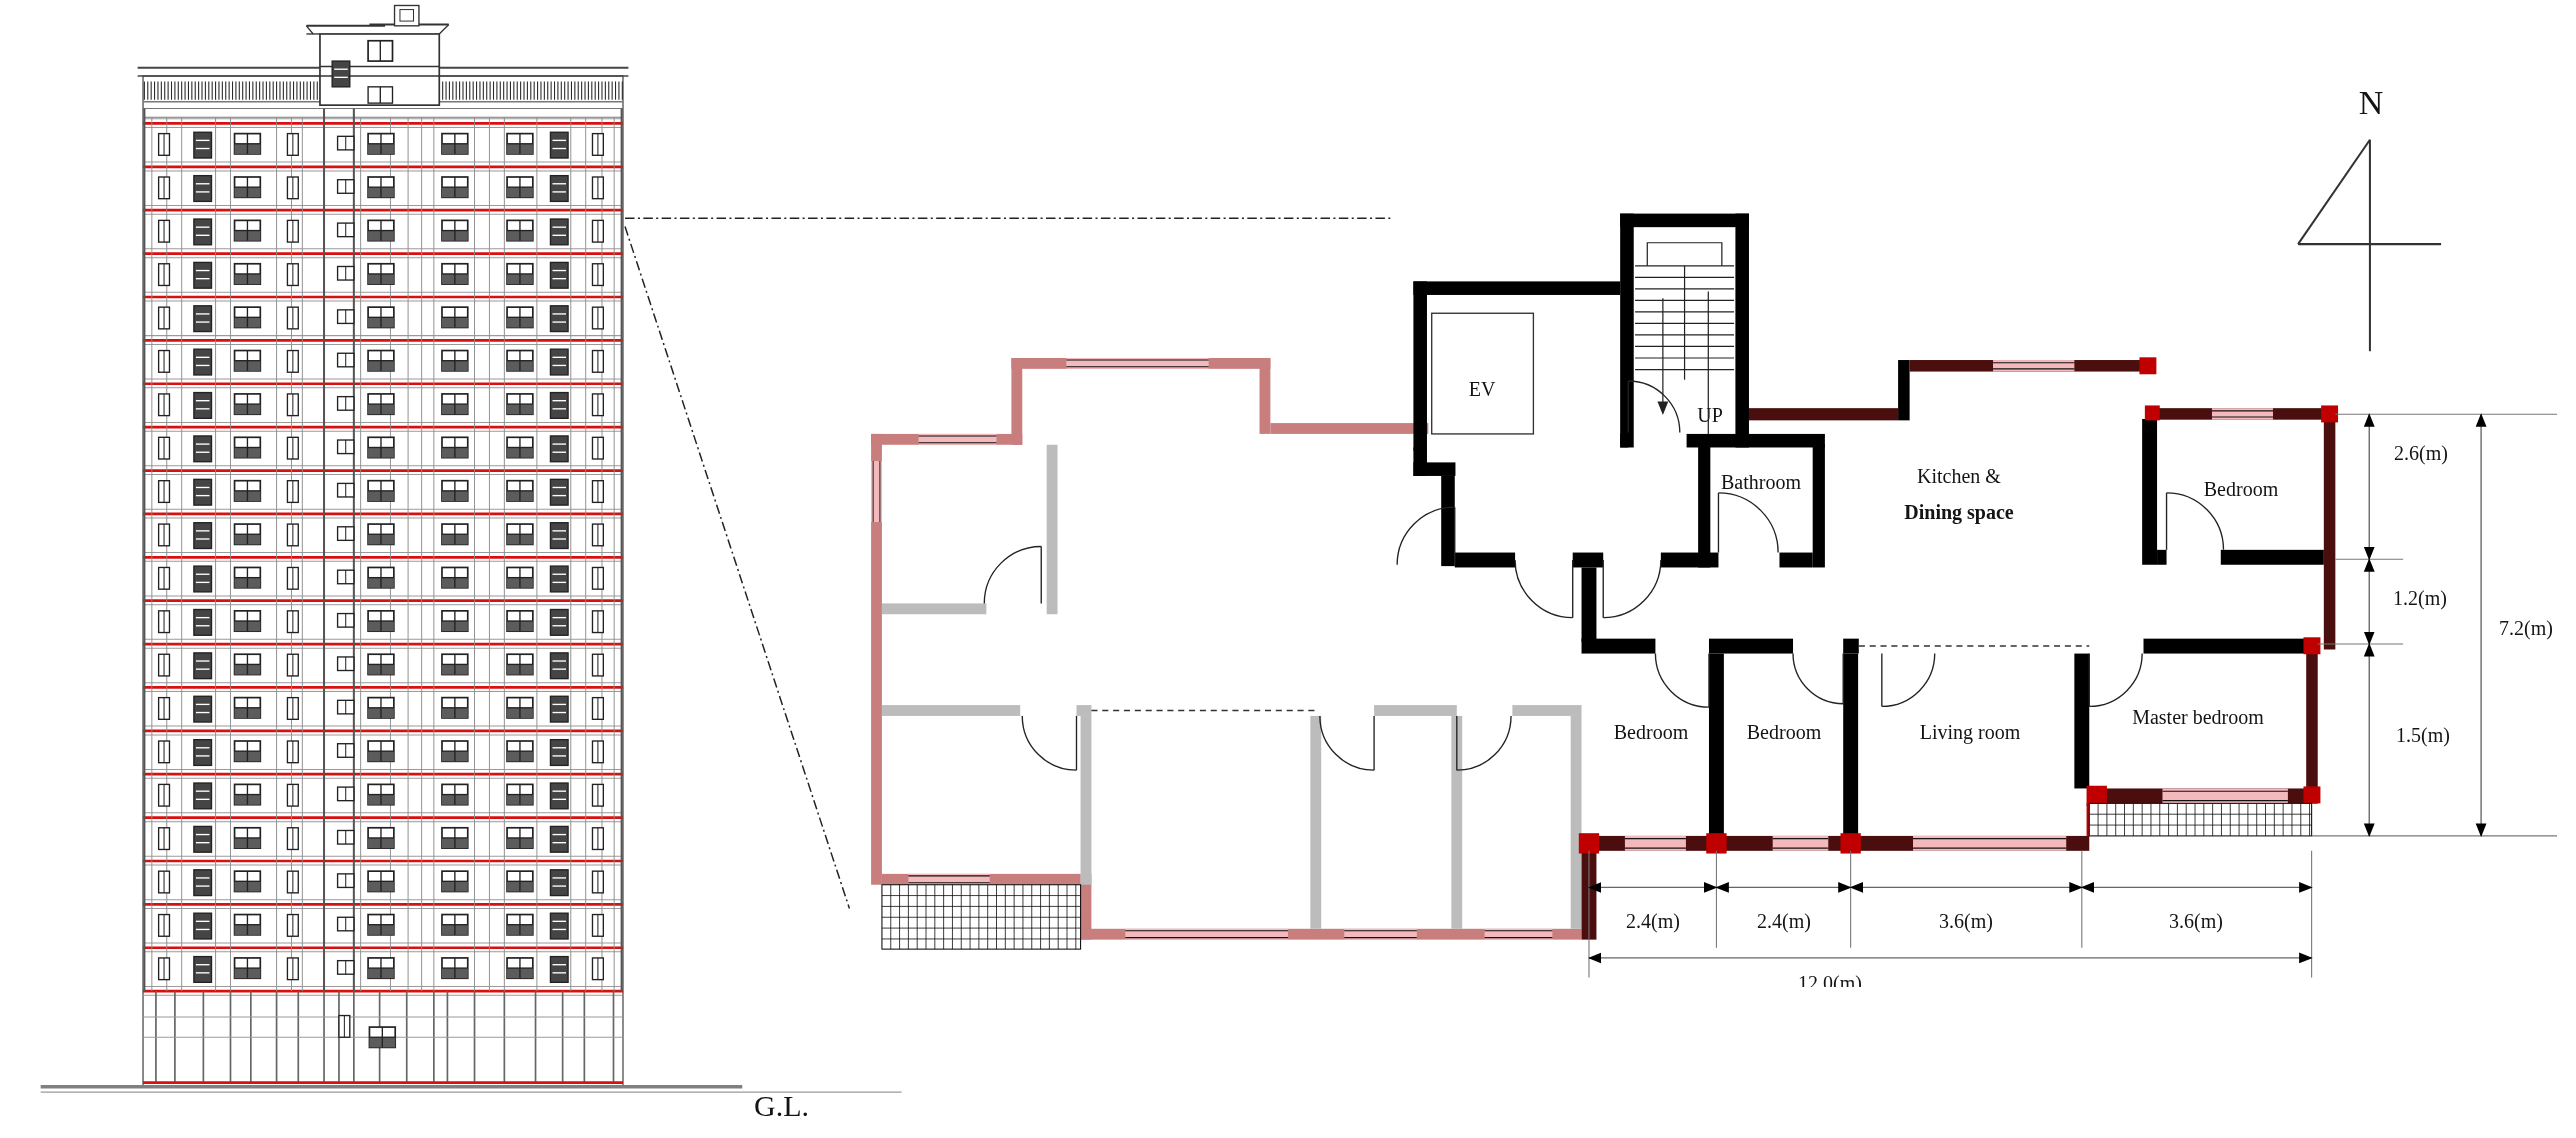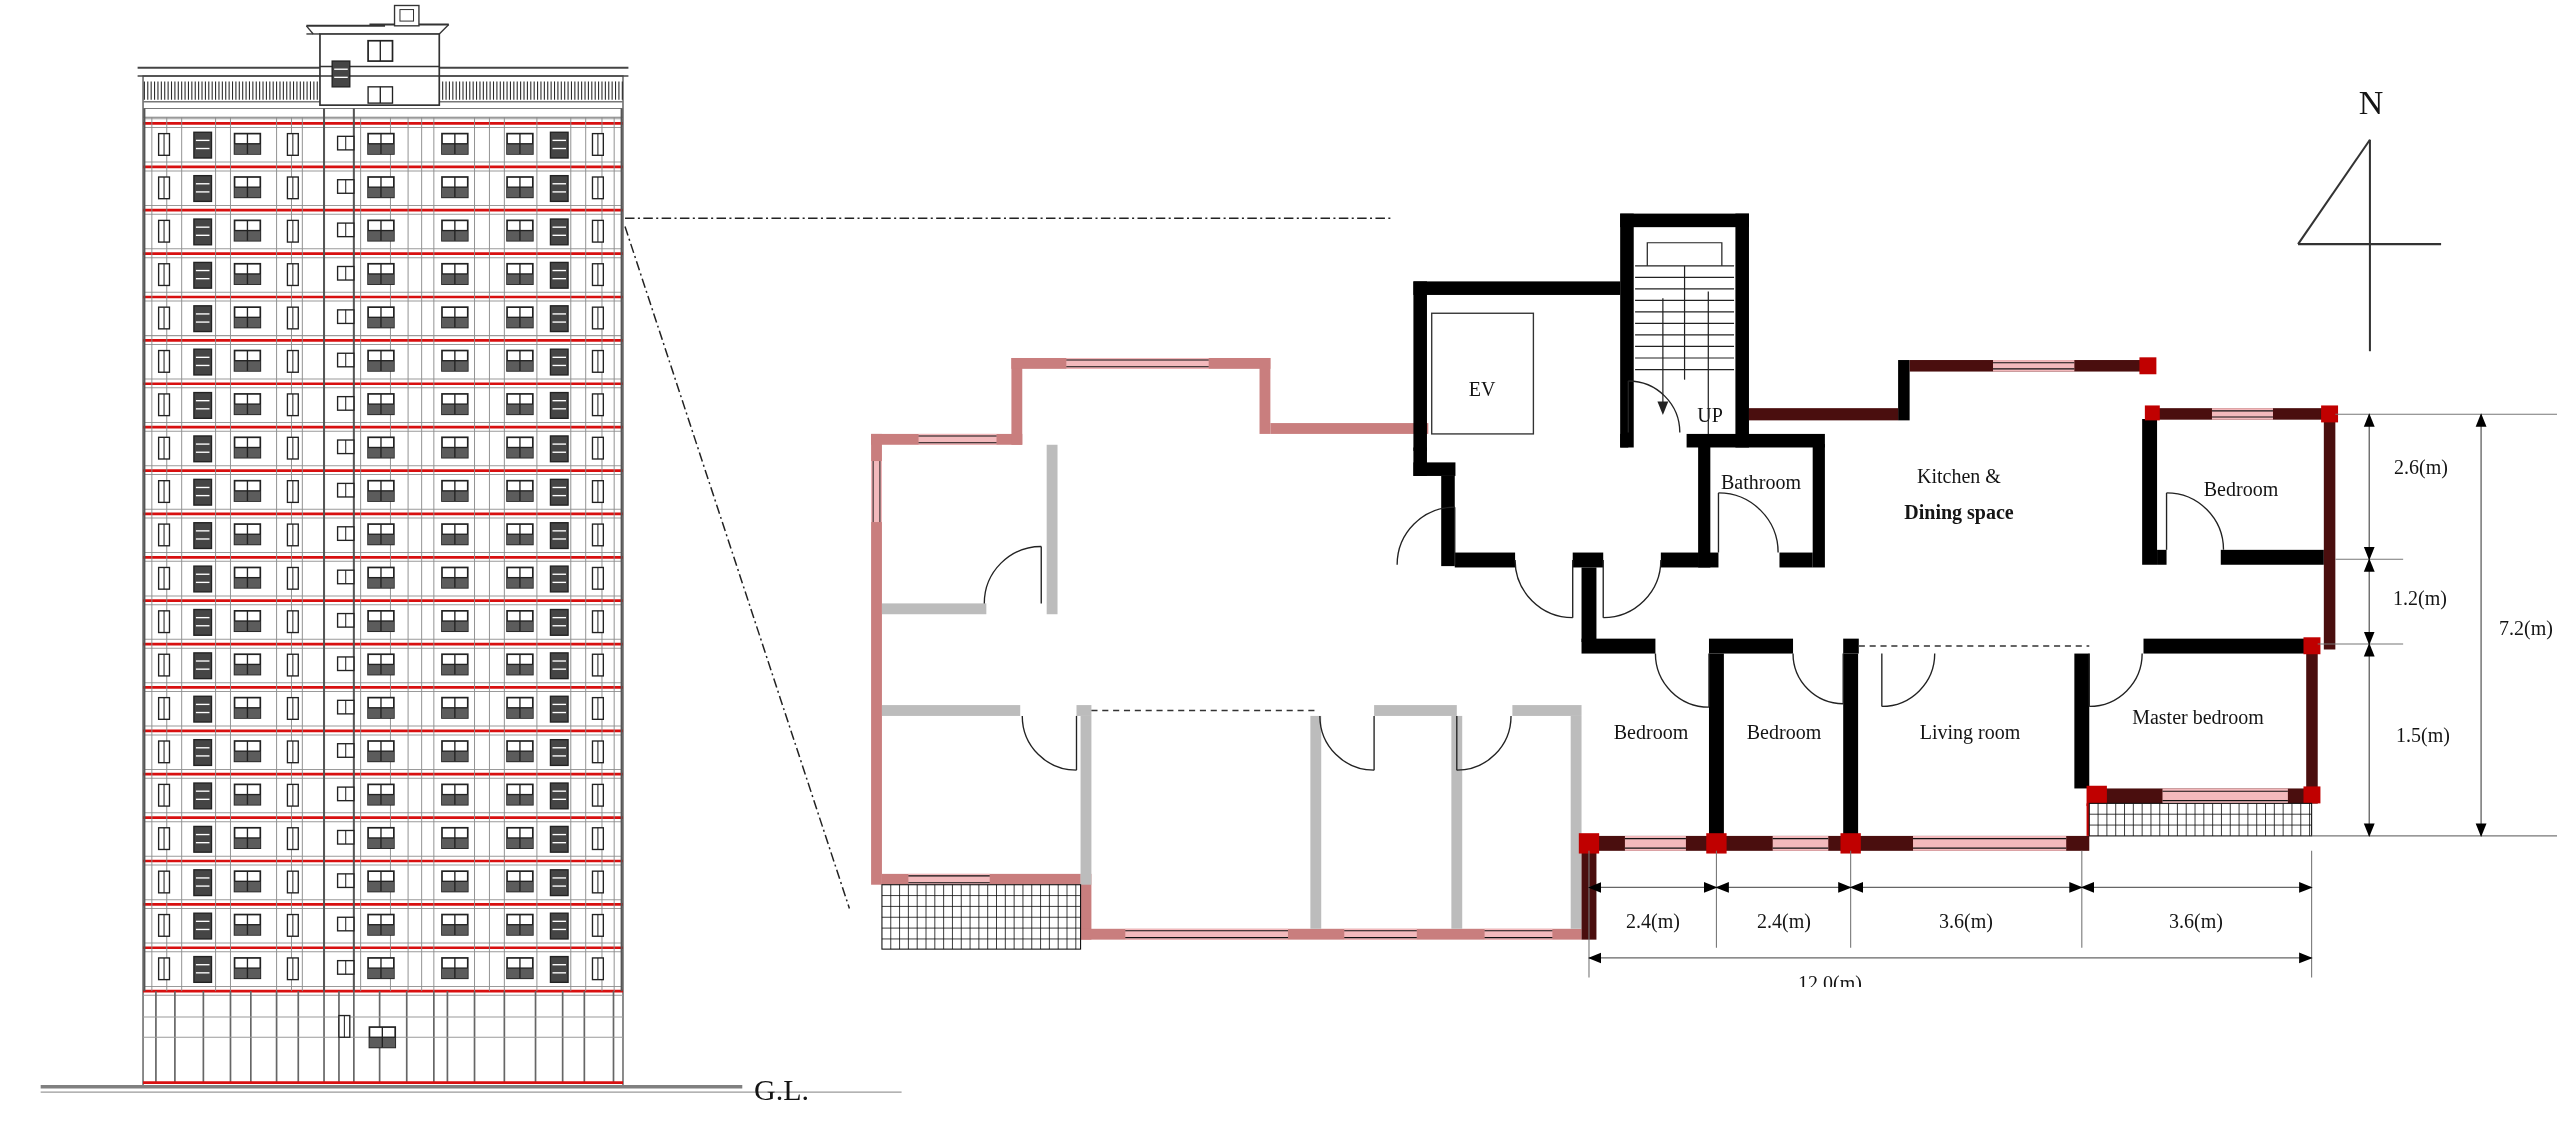--- a/index.html
+++ b/index.html
@@ -1,21 +1,21 @@
 <!DOCTYPE html>
 <html style="font-size:11px"><head>
 <meta charset="utf-8">
 <style>
   html,body{margin:0;padding:0;background:#ffffff;}
   .stage{position:relative;width:2576px;height:1139px;background:#fff;overflow:hidden;
          font-family:"Liberation Serif", serif;}
   svg{position:absolute;left:0;top:0;}
   .lbl{position:absolute;color:#141414;font-size:20px;line-height:1.05;white-space:nowrap;
        transform:translate(-50%,-50%);}
-  .lbl-left{transform:none;}
+  .lbl-left{transform:none;margin-top:16px;}
   .north{font-size:34px;}
   .gl{font-size:30px;}
   .clipwrap{position:absolute;width:149px;height:14.2px;overflow:hidden;transform:translate(-50%,0);}
   .clipwrap .lbl{position:absolute;left:50%;top:0;transform:translate(-50%,0);}
 </style>
 </head>
 <body>
 
 <div class="stage">
   <svg id="scene" width="2576" height="1139" viewBox="0 0 3800 1680">
@@ -1162,21 +1162,21 @@
   <div class="lbl" style="left:1710px;top:415px;">UP</div>
   <div class="lbl" style="left:1761px;top:482px;">Bathroom</div>
   <div class="lbl" style="left:1959px;top:476px;">Kitchen &amp;</div>
   <div class="lbl" style="left:1959px;top:512px;font-weight:bold;">Dining space</div>
   <div class="lbl" style="left:2241px;top:489px;">Bedroom</div>
   <div class="lbl" style="left:1651px;top:732px;">Bedroom</div>
   <div class="lbl" style="left:1784px;top:732px;">Bedroom</div>
   <div class="lbl" style="left:1970px;top:732px;font-family:Liberation Serif, serif;">Living room</div>
   <div class="lbl" style="left:2198px;top:717px;">Master bedroom</div>
 
-  <div class="lbl" style="left:2421px;top:467px;">2.6(m)</div>
+  <div class="lbl" style="left:2421px;top:453px;">2.6(m)</div>
   <div class="lbl" style="left:2420px;top:598px;">1.2(m)</div>
   <div class="lbl" style="left:2423px;top:735px;">1.5(m)</div>
   <div class="lbl" style="left:2526px;top:628px;text-align:center;">7.2(m)</div>
 
   <div class="lbl" style="left:1653px;top:921px;">2.4(m)</div>
   <div class="lbl" style="left:1784px;top:921px;">2.4(m)</div>
   <div class="lbl" style="left:1966px;top:921px;">3.6(m)</div>
   <div class="lbl" style="left:2196px;top:921px;">3.6(m)</div>
   <div class="clipwrap" style="left:1830px;top:973px;">
     <div class="lbl">12.0(m)</div>

